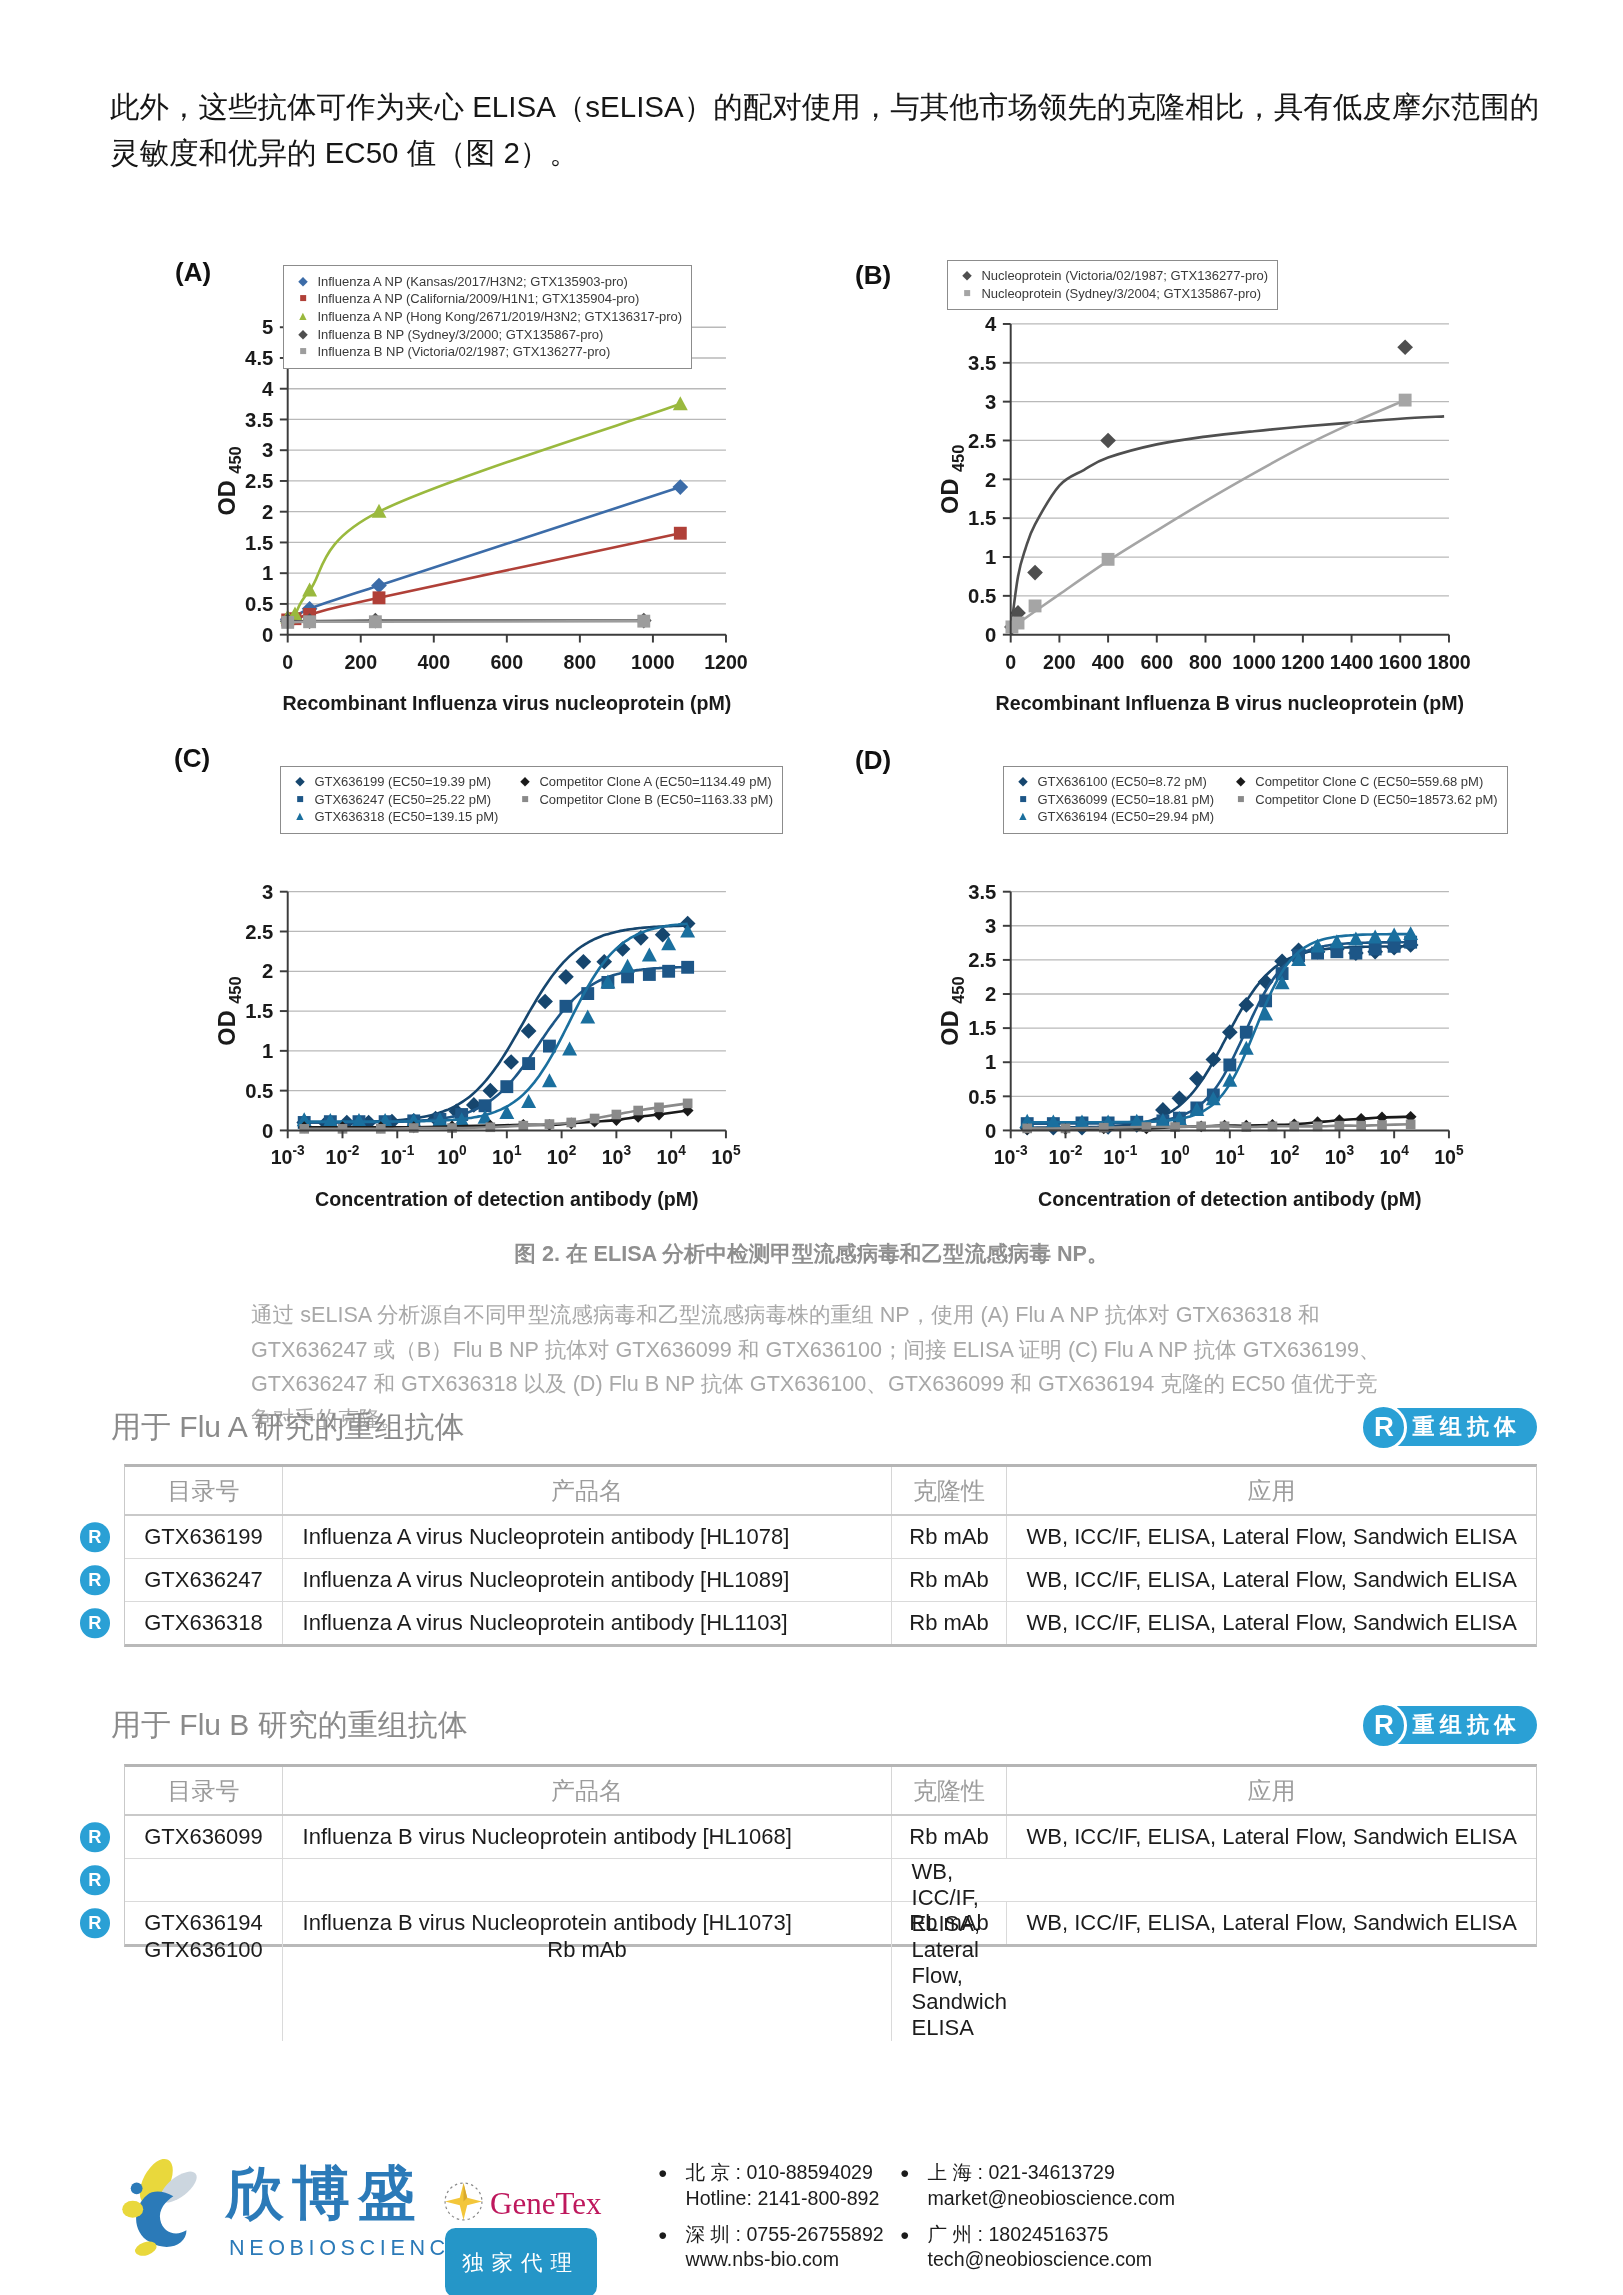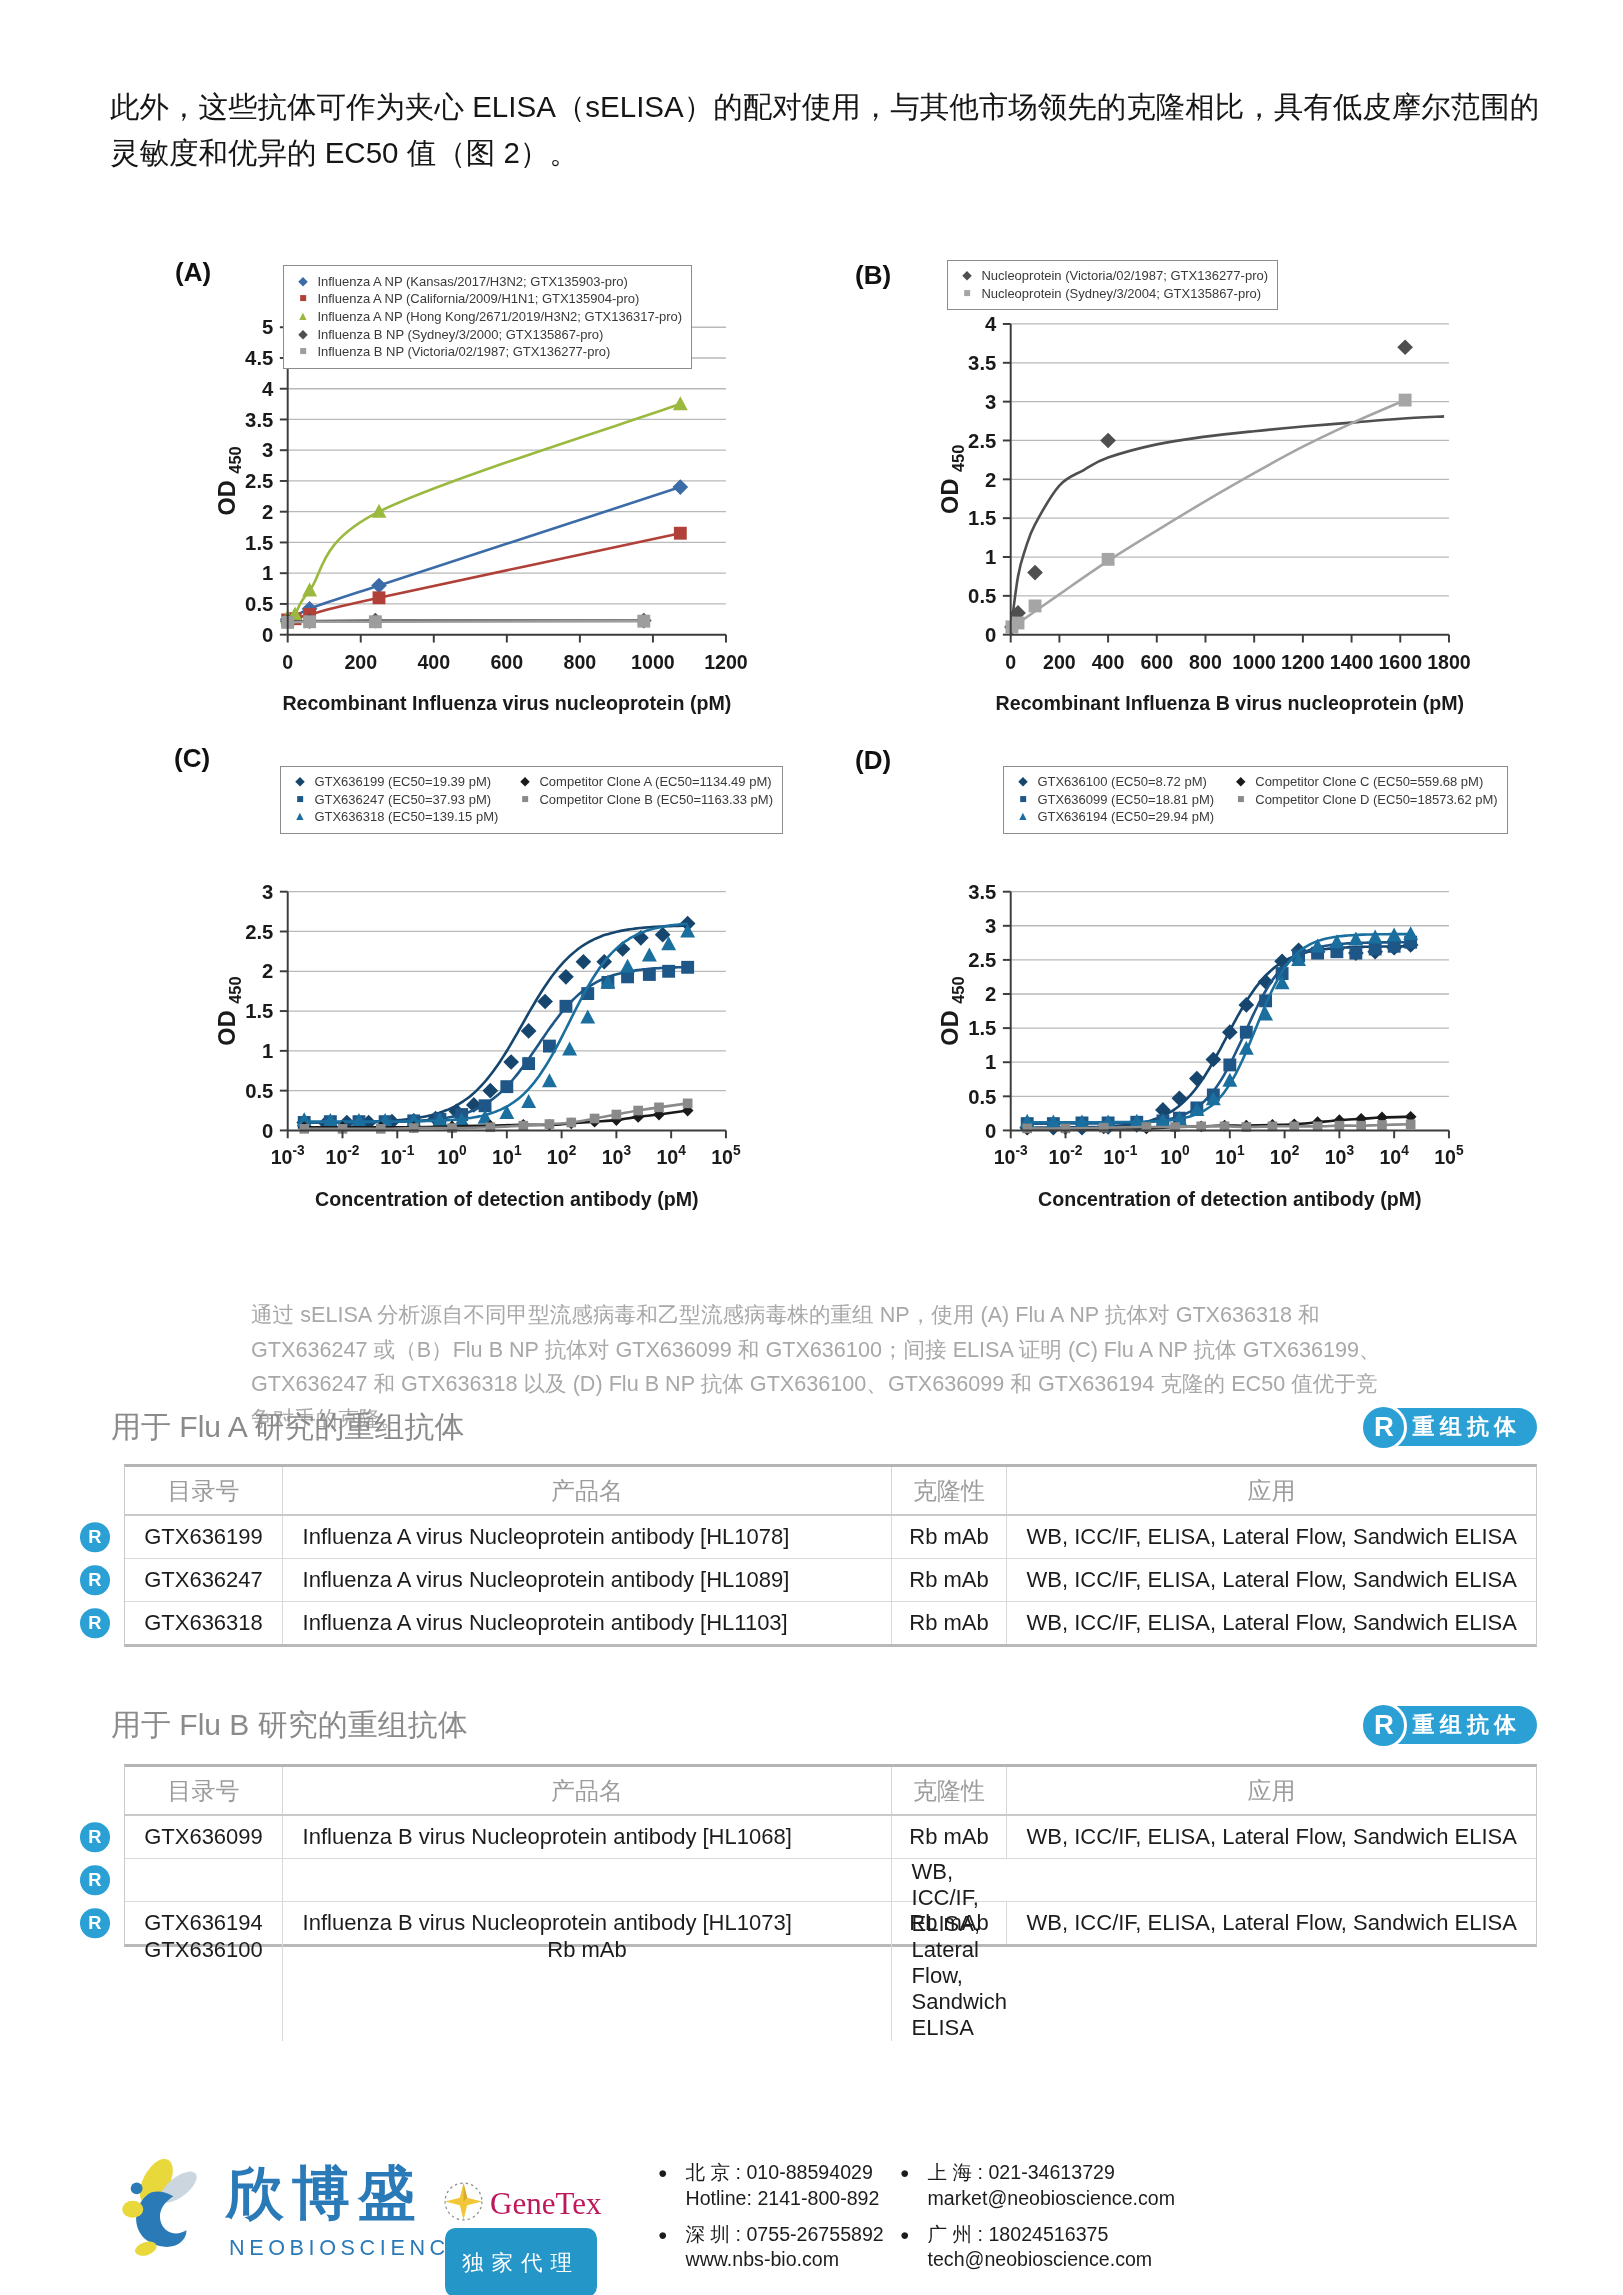--- a/index.html
+++ b/index.html
@@ -383,21 +383,21 @@
         <text text-anchor="middle" font-size="36" font-weight="bold" fill="#1a1a1a" transform="translate(210,417.5) rotate(-90)"><tspan>OD </tspan><tspan dy="9" font-size="25">450</tspan></text>
       </svg>
       <div class="legend" style="left: 182px; top: 27.5px;">
         <div class="lgcol">
           <div class="lgi">
             <span class="lgm" style="color: rgb(22, 70, 110);">◆</span>
             <span class="lgt">GTX636199 (EC50=19.39 pM)</span>
           </div>
           <div class="lgi">
             <span class="lgm" style="color: rgb(29, 86, 135);">■</span>
-            <span class="lgt">GTX636247 (EC50=37.93 pM)</span>
+            <span class="lgt">GTX636247 (EC50=25.22 pM)</span>
           </div>
           <div class="lgi">
             <span class="lgm" style="color: rgb(26, 111, 158);">▲</span>
             <span class="lgt">GTX636318 (EC50=139.15 pM)</span>
           </div>
         </div>
         <div class="lgcol">
           <div class="lgi">
             <span class="lgm" style="color: rgb(26, 26, 26);">◆</span>
             <span class="lgt">Competitor Clone A (EC50=1134.49 pM)</span>
@@ -574,20 +574,21 @@
             <span class="lgt">Competitor Clone C (EC50=559.68 pM)</span>
           </div>
           <div class="lgi">
             <span class="lgm" style="color: rgb(138, 138, 138);">■</span>
             <span class="lgt">Competitor Clone D (EC50=18573.62 pM)</span>
           </div>
         </div>
       </div>
     </div>
 
+  <div class="cap-title">图 2. 在 ELISA 分析中检测甲型流感病毒和乙型流感病毒 NP。</div>
   <div class="cap-body">通过 sELISA 分析源自不同甲型流感病毒和乙型流感病毒株的重组 NP，使用 (A) Flu A NP 抗体对 GTX636318 和 GTX636247 或（B）Flu B NP 抗体对 GTX636099 和 GTX636100；间接 ELISA 证明 (C) Flu A NP 抗体 GTX636199、GTX636247 和 GTX636318 以及 (D) Flu B NP 抗体 GTX636100、GTX636099 和 GTX636194 克隆的 EC50 值优于竞争对手的克隆。</div>
 
   <div class="sec-row" style="top:1401px;">
     <div class="sec-title">用于 Flu A 研究的重组抗体</div>
     <div class="badge">
       <span class="bR">R</span>
       <span class="btxt">重组抗体</span>
     </div>
   </div>
   <div class="ptable" style="top:1464px;">

